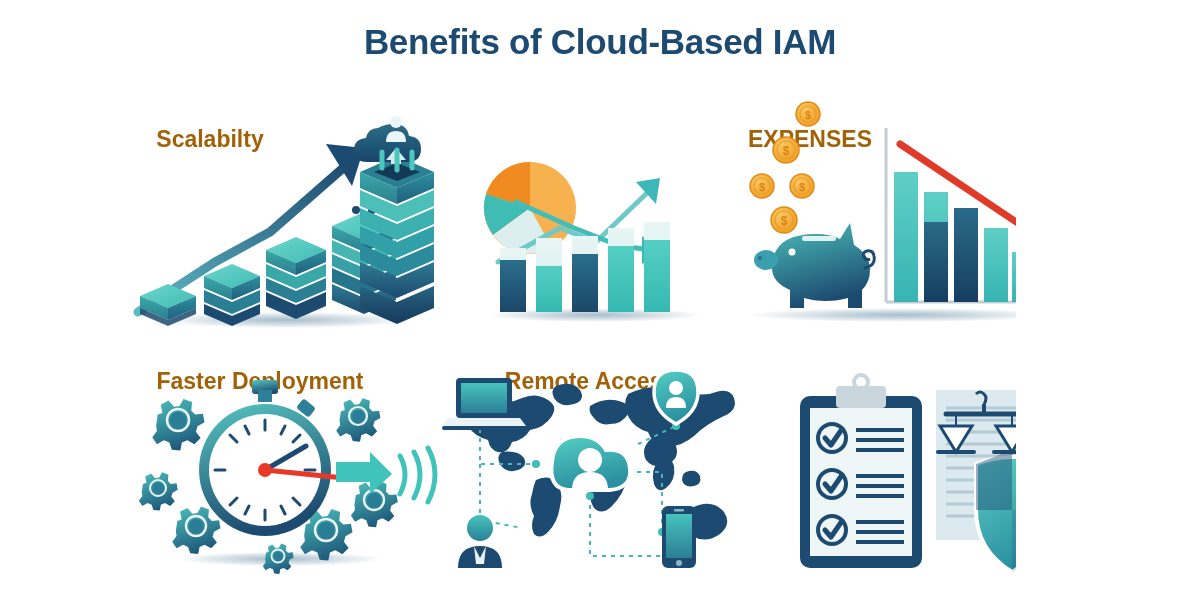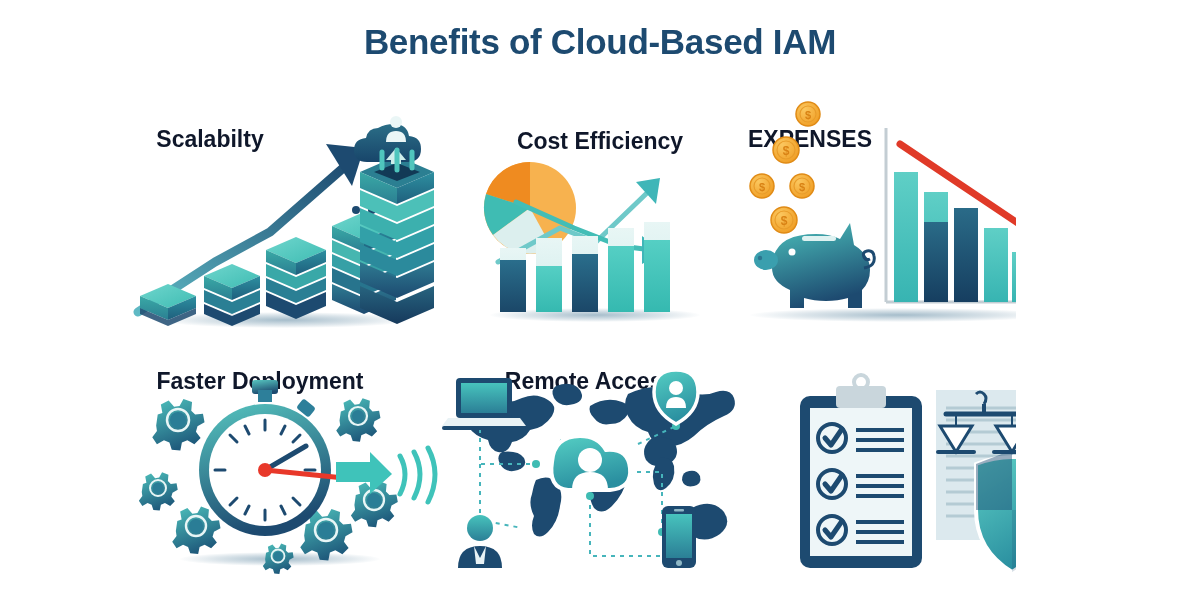--- a/index.html
+++ b/index.html
@@ -35,21 +35,21 @@
   
   .panel {
     position: absolute;
   }
   .panel-label {
     position: absolute;
     width: 100%;
     text-align: center;
     font-size: 23px;
     font-weight: bold;
-    color: #0f172a;
+    color: #a16207;
     white-space: nowrap;
     left: 0;
   }
   .panel-art {
     position: absolute;
     left: 0;
     top: 0;
   }
 
   
@@ -175,21 +175,20 @@
 
       <g stroke="#4fc6bd" stroke-width="5" fill="none" stroke-linecap="round">
         <path d="M262 68 L262 52"></path>
         <path d="M277 70 L277 50"></path>
         <path d="M292 68 L292 52"></path>
       </g>
     </svg>
   </div>
 
   <div class="panel" id="panel-cost">
-    <div class="panel-label" style="top:28px;">Cost Efficiency</div>
     <div class="ground-shadow" style="left:20px; top:208px; width:210px; height:14px;"></div>
     <svg class="panel-art" width="260" height="240" viewBox="0 0 260 240">
       <defs>
         <linearGradient id="cBarT" x1="0" y1="0" x2="0" y2="1">
           <stop offset="0%" stop-color="#e8f6f5"></stop>
             <stop offset="100%" stop-color="#cfeceb"></stop>
         </linearGradient>
         <linearGradient id="cBarTeal" x1="0" y1="0" x2="0" y2="1">
           <stop offset="0%" stop-color="#55cfc4"></stop>
             <stop offset="100%" stop-color="#35b9b0"></stop>

